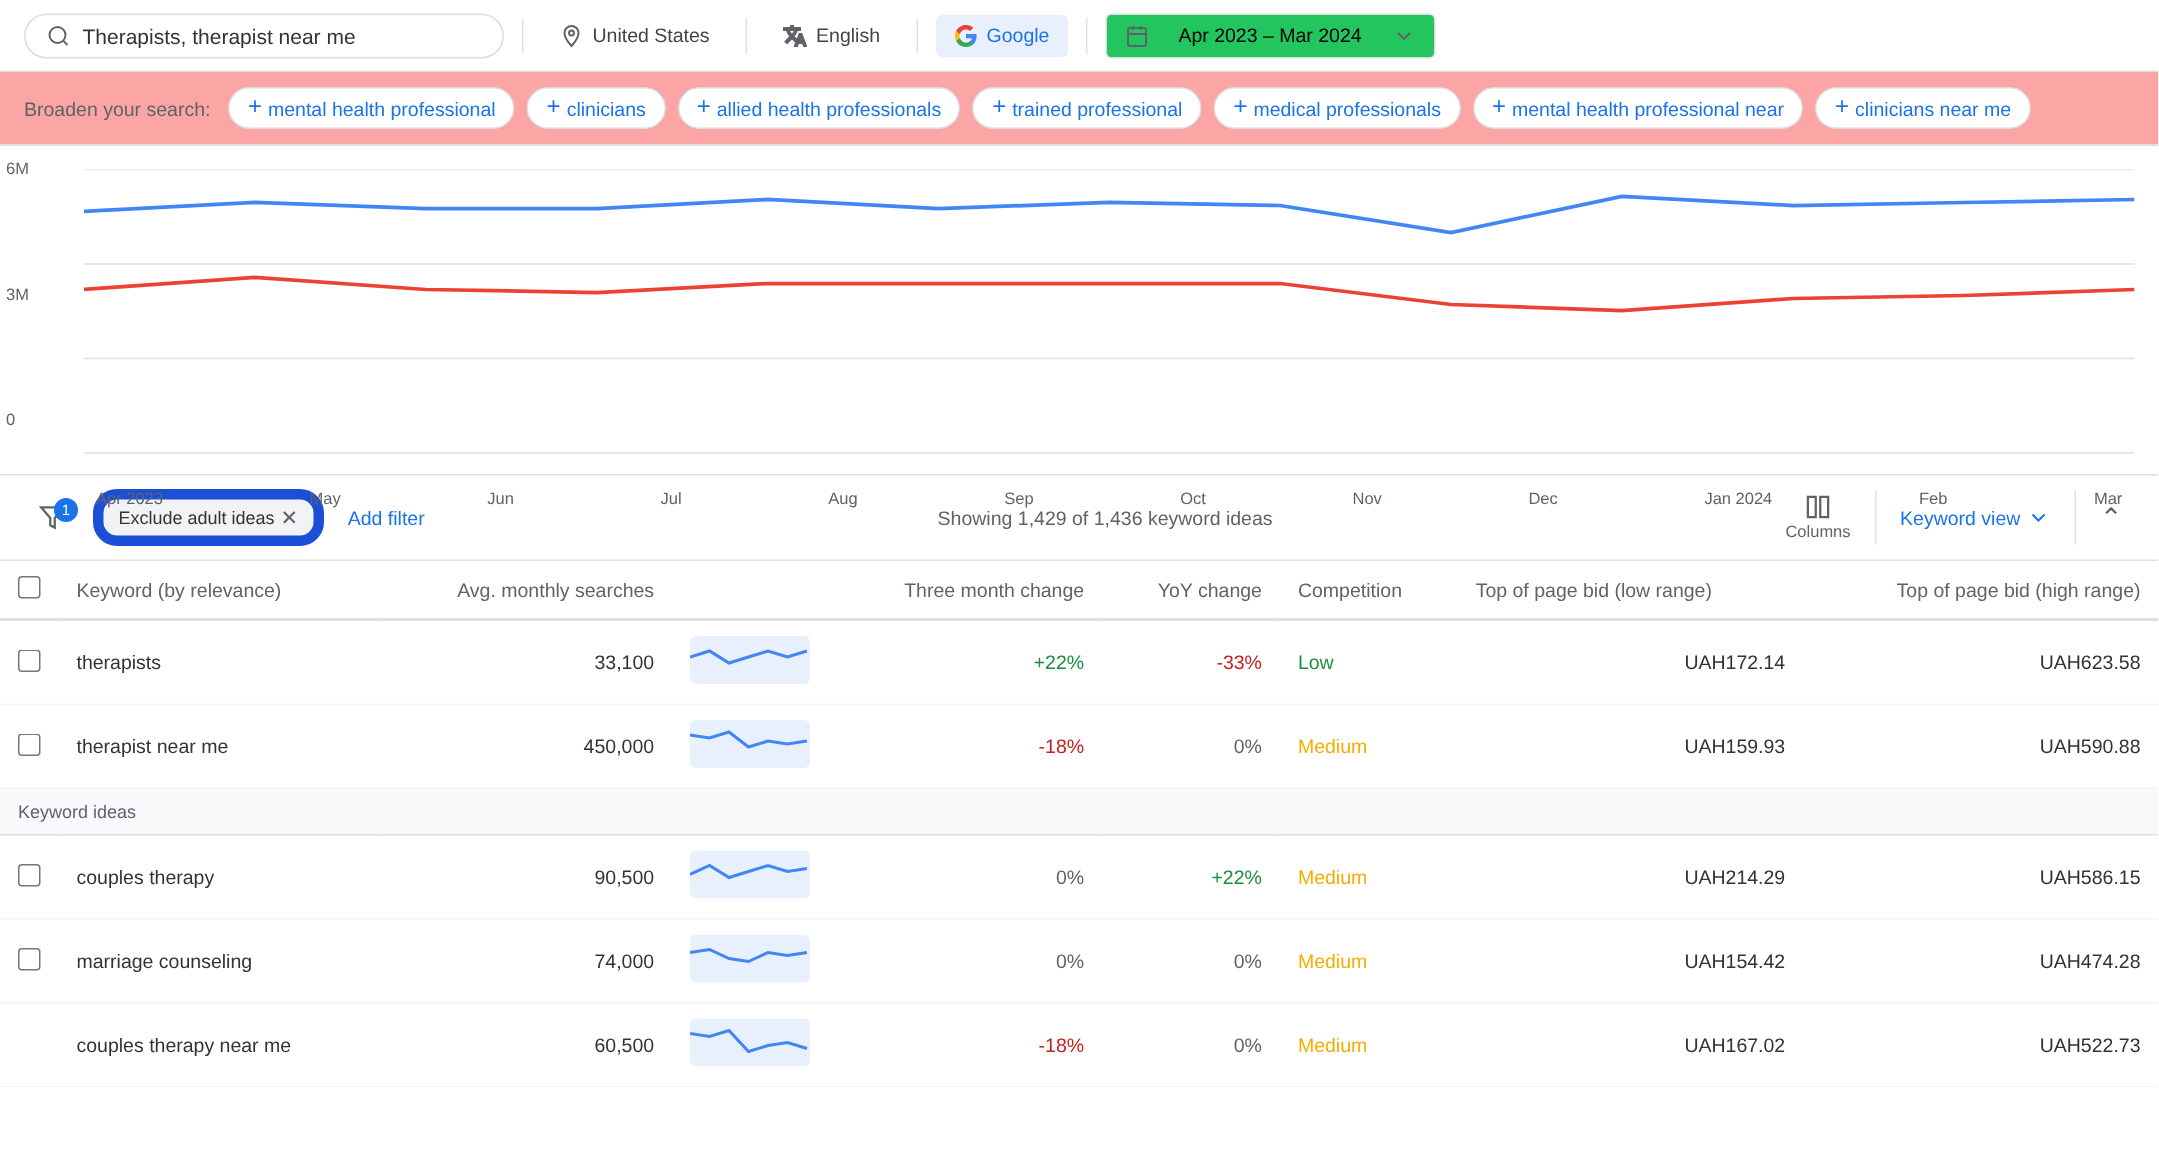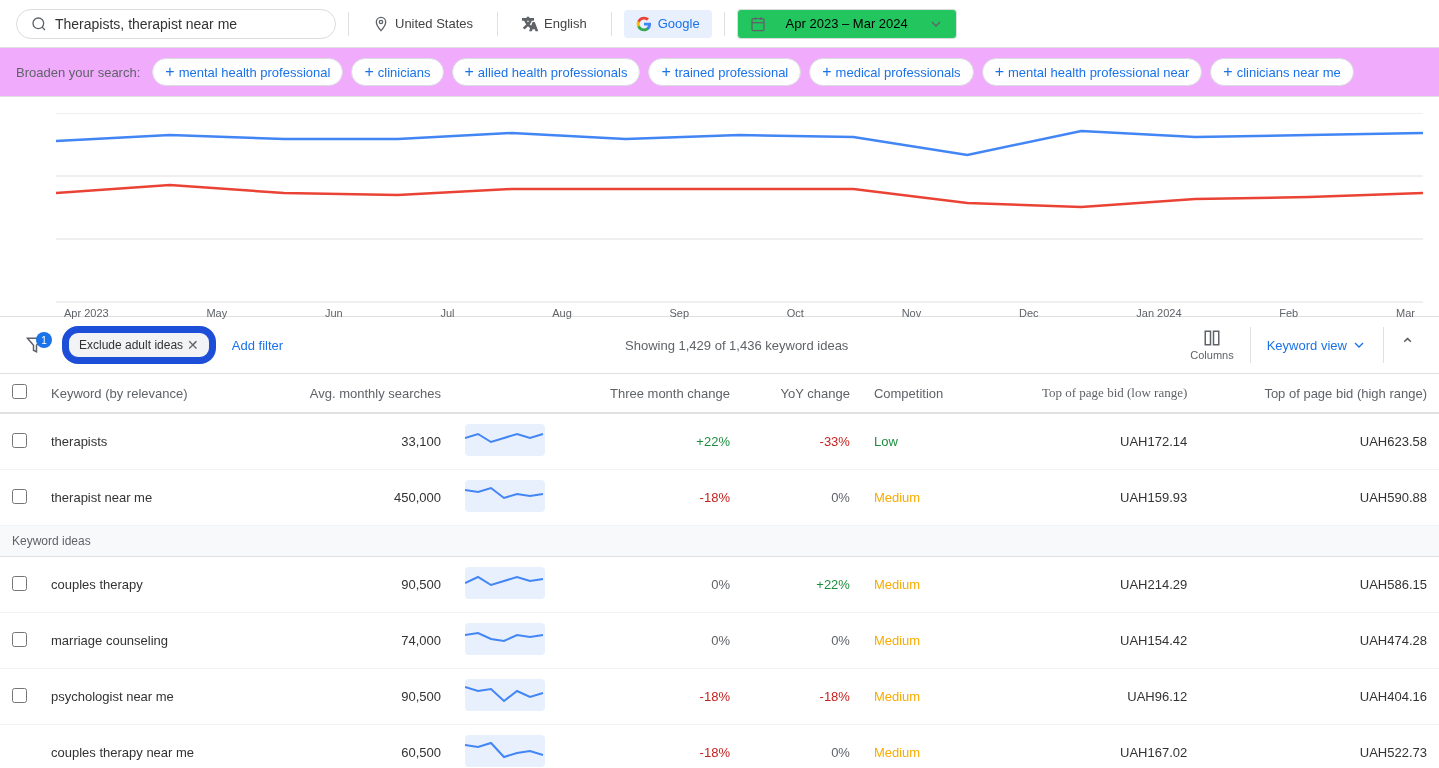--- a/index.html
+++ b/index.html
@@ -39,21 +39,21 @@
     }
     .top-bar-btn svg { width: 16px; height: 16px; }
     .date-btn {
       display: flex; align-items: center; gap: 20px; padding: 6px 12px;
       border: 1px solid #dadce0; border-radius: 4px; background: #22c55e; cursor: pointer; font-size: 13px;
     }
 
     
     .broaden-bar {
       display: flex; align-items: center; flex-wrap: nowrap; overflow-x: auto;
-      padding: 10px 16px; gap: 8px; border-bottom: 1px solid #e0e0e0; background: #f0abfc;
+      padding: 10px 16px; gap: 8px; border-bottom: 1px solid #e0e0e0; background: #fca5a5;
     }
     .broaden-label { font-size: 13px; color: #5f6368; white-space: nowrap; margin-right: 4px; }
     .broaden-chip {
       display: flex; align-items: center; gap: 4px;
       border: 1px solid #dadce0; border-radius: 16px; padding: 4px 12px;
       font-size: 13px; color: #1a73e8; cursor: pointer; white-space: nowrap;
       background: #fff;
     }
     .broaden-chip .plus { font-size: 16px; color: #1a73e8; }
 
@@ -69,21 +69,21 @@
       display: flex; flex-direction: column; justify-content: space-between;
       padding: 0 4px; font-size: 11px; color: #5f6368; width: 40px;
     }
     .chart-svg-container {
       margin-left: 40px;
       height: 190px;
       position: relative;
     }
     .chart-x-labels {
       display: flex; justify-content: space-between;
-      margin-left: 40px; padding: 4px 8px 0 8px; font-size: 11px; color: #5f6368;
+      margin-left: 40px; padding: 4px 8px 0 8px; font-size: 11px; color: #5f6368; margin-top: 20px;
     }
 
     
     .toolbar {
       display: flex; align-items: center; gap: 8px; padding: 8px 16px;
       border-bottom: 1px solid #e0e0e0;
     }
     .filter-btn {
       display: flex; align-items: center; gap: 4px;
       font-size: 13px; padding: 6px 10px; border: none; background: transparent; cursor: pointer;
@@ -226,20 +226,25 @@
     <span class="plus">+</span>
     <span>mental health professional near</span>
   </div>
   <div class="broaden-chip">
     <span class="plus">+</span>
     <span>clinicians near me</span>
   </div>
 </div>
 
 <div class="chart-area">
+  <div class="chart-y-labels">
+    <span>6M</span>
+    <span>3M</span>
+    <span>0</span>
+  </div>
   <div class="chart-svg-container">
     <svg width="100%" height="100%" viewBox="0 0 1380 190" preserveAspectRatio="none">
 
       <line x1="0" y1="0" x2="1380" y2="0" stroke="#e0e0e0" stroke-width="1"></line>
       <line x1="0" y1="63" x2="1380" y2="63" stroke="#e0e0e0" stroke-width="1"></line>
       <line x1="0" y1="126" x2="1380" y2="126" stroke="#e0e0e0" stroke-width="1"></line>
       <line x1="0" y1="189" x2="1380" y2="189" stroke="#e0e0e0" stroke-width="1"></line>
 
       <polyline fill="none" stroke="#4285f4" stroke-width="2.5" points="0,28 115,22 230,26 345,26 460,20 575,26 690,22 805,24 920,42 1035,18 1150,24 1265,22 1380,20"></polyline>
 
@@ -309,21 +314,21 @@
         <th style="width:90px;"></th>
         <th style="text-align:right;">
           <span>Three month change</span>
         </th>
         <th style="text-align:right;">
           <span>YoY change</span>
         </th>
         <th style="text-align:left;">
           <span>Competition</span>
         </th>
-        <th style="text-align:right;font-family:Liberation Serif, serif;">
+        <th style="text-align:left;">
           <span>Top of page bid (low range)</span>
         </th>
         <th style="text-align:right;">
           <span>Top of page bid (high range)</span>
         </th>
       </tr>
     </thead>
     <tbody id="table-body">
         <tr>
           <td class="checkbox-cell"><input type="checkbox" style=""></td>
@@ -378,34 +383,20 @@
               <rect x="0" y="0" width="80" height="32" fill="#e8f0fe" rx="4"></rect>
               <polyline points="0,12 13,10 26,16 39,18 52,12 65,14 78,12" fill="none" stroke="#4285f4" stroke-width="2"></polyline>
             </svg></td>
           <td class="change-cell neutral">0%</td>
           <td class="change-cell neutral">0%</td>
           <td class="comp-medium">Medium</td>
           <td class="num-cell">UAH154.42</td>
           <td class="num-cell">UAH474.28</td>
         </tr>
         <tr>
-          <td class="checkbox-cell"><input type="checkbox" style=""></td>
-          <td class="kw-cell">psychologist near me</td>
-          <td class="num-cell">90,500</td>
-          <td class="sparkline-cell"><svg viewBox="0 0 80 32" width="80" height="32" class="sparkline">
-              <rect x="0" y="0" width="80" height="32" fill="#e8f0fe" rx="4"></rect>
-              <polyline points="0,8 13,12 26,10 39,22 52,12 65,18 78,14" fill="none" stroke="#4285f4" stroke-width="2"></polyline>
-            </svg></td>
-          <td class="change-cell negative">-18%</td>
-          <td class="change-cell negative">-18%</td>
-          <td class="comp-medium">Medium</td>
-          <td class="num-cell">UAH96.12</td>
-          <td class="num-cell">UAH404.16</td>
-        </tr>
-        <tr>
           <td class="checkbox-cell"></td>
           <td class="kw-cell">couples therapy near me</td>
           <td class="num-cell">60,500</td>
           <td class="sparkline-cell"><svg viewBox="0 0 80 32" width="80" height="32" class="sparkline">
               <rect x="0" y="0" width="80" height="32" fill="#e8f0fe" rx="4"></rect>
               <polyline points="0,10 13,12 26,8 39,22 52,18 65,16 78,20" fill="none" stroke="#4285f4" stroke-width="2"></polyline>
             </svg></td>
           <td class="change-cell negative">-18%</td>
           <td class="change-cell neutral">0%</td>
           <td class="comp-medium">Medium</td>

